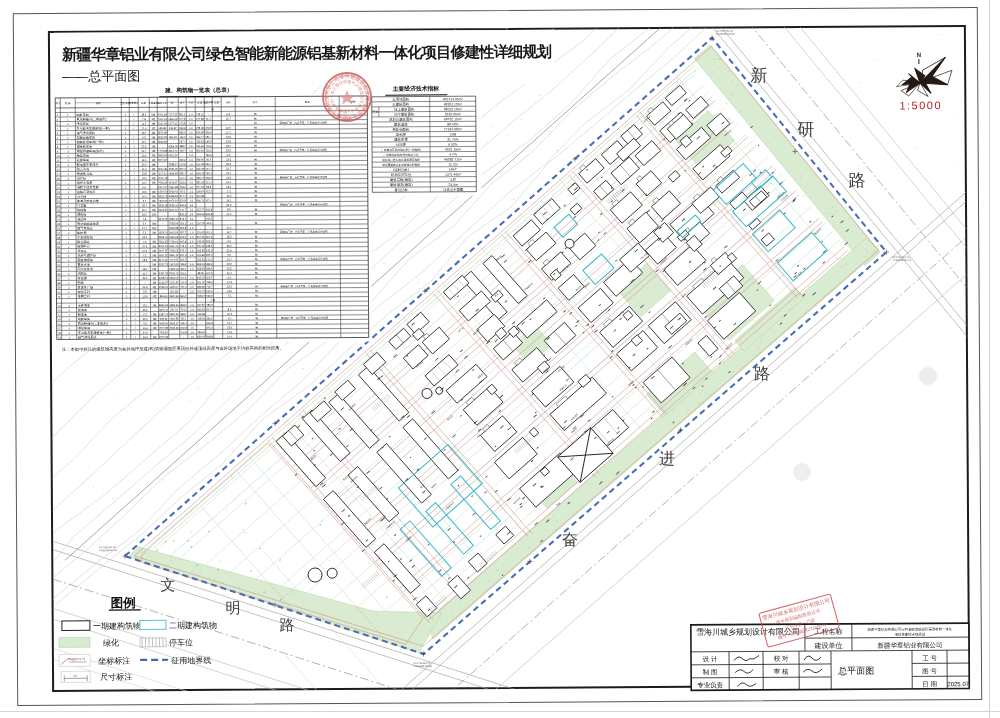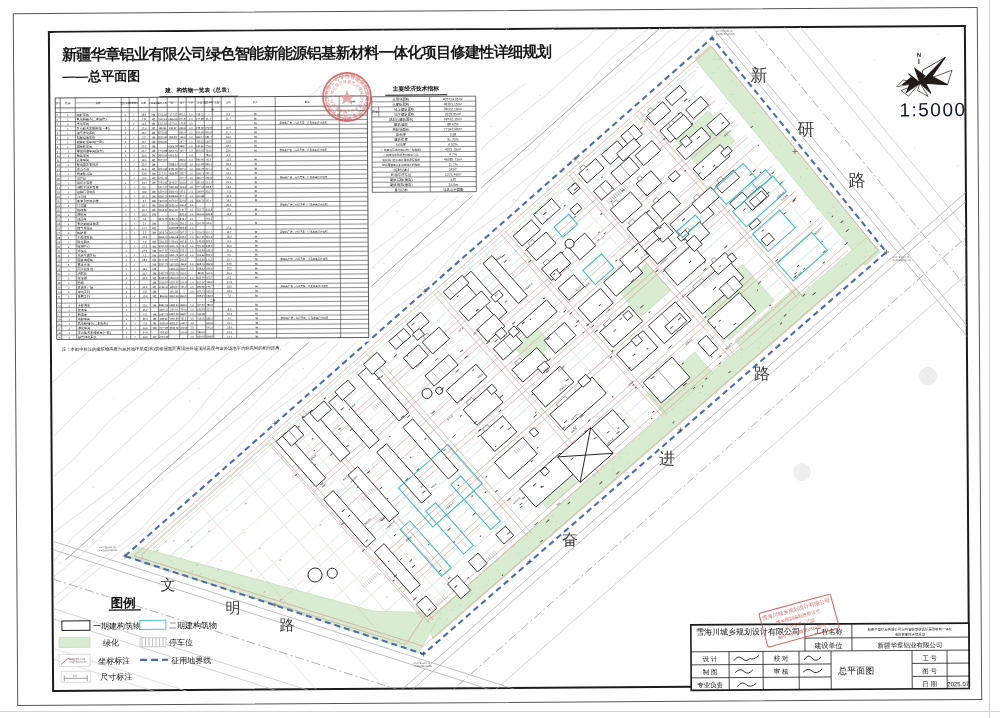--- a/index.html
+++ b/index.html
@@ -1035,21 +1035,21 @@
 <text x="231.4" y="611.3" font-size="15" text-anchor="middle">明</text>
 <text x="285.2" y="628.6" font-size="15" text-anchor="middle">路</text>
 </g>
 </g>
 </svg>
 
 <div style="position:absolute;left:56px;top:29.5px;width:500px;height:54px;background:#fff"></div>
 
 <div style="position:absolute;left:64px;top:41.7px;font-size:15.2px;font-weight:bold;color:#171717;letter-spacing:-0.8px;white-space:nowrap">新疆华章铝业有限公司绿色智能新能源铝基新材料一体化项目修建性详细规划</div>
 
-<div style="position:absolute;left:64px;top:64.7px;font-size:13px;font-weight:bold;color:#171717">——总平面图</div>
+<div style="position:absolute;left:64px;top:64.7px;font-size:13px;font-weight:normal;color:#171717">——总平面图</div>
 
 <svg style="position:absolute;left:0;top:0" width="1000" height="718" viewBox="0 0 1000 718">
 <g transform="translate(0.9,-1.9)">
 <rect x="53" y="95" width="318" height="247.5" fill="#fff"></rect>
 <g stroke="#303030" stroke-width="0.55" fill="none">
 <rect x="56" y="97" width="312" height="241.5" stroke-width="0.8"></rect>
 <line x1="61" y1="97" x2="61" y2="338.5"></line>
 <line x1="76" y1="97" x2="76" y2="338.5"></line>
 <line x1="122" y1="97" x2="122" y2="338.5"></line>
 <line x1="130" y1="97" x2="130" y2="338.5"></line>
@@ -2400,21 +2400,21 @@
 <path d="M920 83 L915 68.5 L925 76 Z"></path>
 <path d="M920 83 L908.5 73.5 L915.5 80.5 Z"></path>
 <path d="M931 78 L952 70.5 L947.5 85 Z" fill="none" stroke-width="0.7"></path>
 <path d="M920 83 L901 90.5 L908.5 96 Z" fill="none" stroke-width="0.7"></path>
 <path d="M920 83 L928 96.5 L917.5 90.5 Z" fill="none" stroke-width="0.7"></path>
 <path d="M920 83 L896.5 86.5 L903 80 Z" fill="none" stroke-width="0.6"></path>
 </g>
 </g>
 </svg>
 
-<div style="position:absolute;left:901px;top:101.7px;font-size:19px;color:#0f172a;letter-spacing:1.5px">1:5000</div>
+<div style="position:absolute;left:901px;top:101.7px;font-size:11px;color:#b91c1c;letter-spacing:1.5px">1:5000</div>
 
 <svg style="position:absolute;left:0;top:0" width="1000" height="718" viewBox="0 0 1000 718">
 <defs>
           <path id="stc" d="M 347 116 A 19 19 0 1 1 347.01 116"></path>
           <path id="stc2" d="M 347 111 A 14 14 0 1 1 347.01 111"></path>
         </defs>
 <g opacity="0.78" transform="translate(1.7,-1)">
 <circle cx="347" cy="97" r="24" fill="none" stroke="#c84f4f" stroke-width="1.8"></circle>
 <circle cx="347" cy="97" r="21.5" fill="none" stroke="#d47070" stroke-width="0.8"></circle>
 <path d="M347 90 L349.2 95.5 L355 95.5 L350.4 99 L352.2 104.6 L347 101.2 L341.8 104.6 L343.6 99 L339 95.5 L344.8 95.5 Z" fill="#dc9494"></path>

